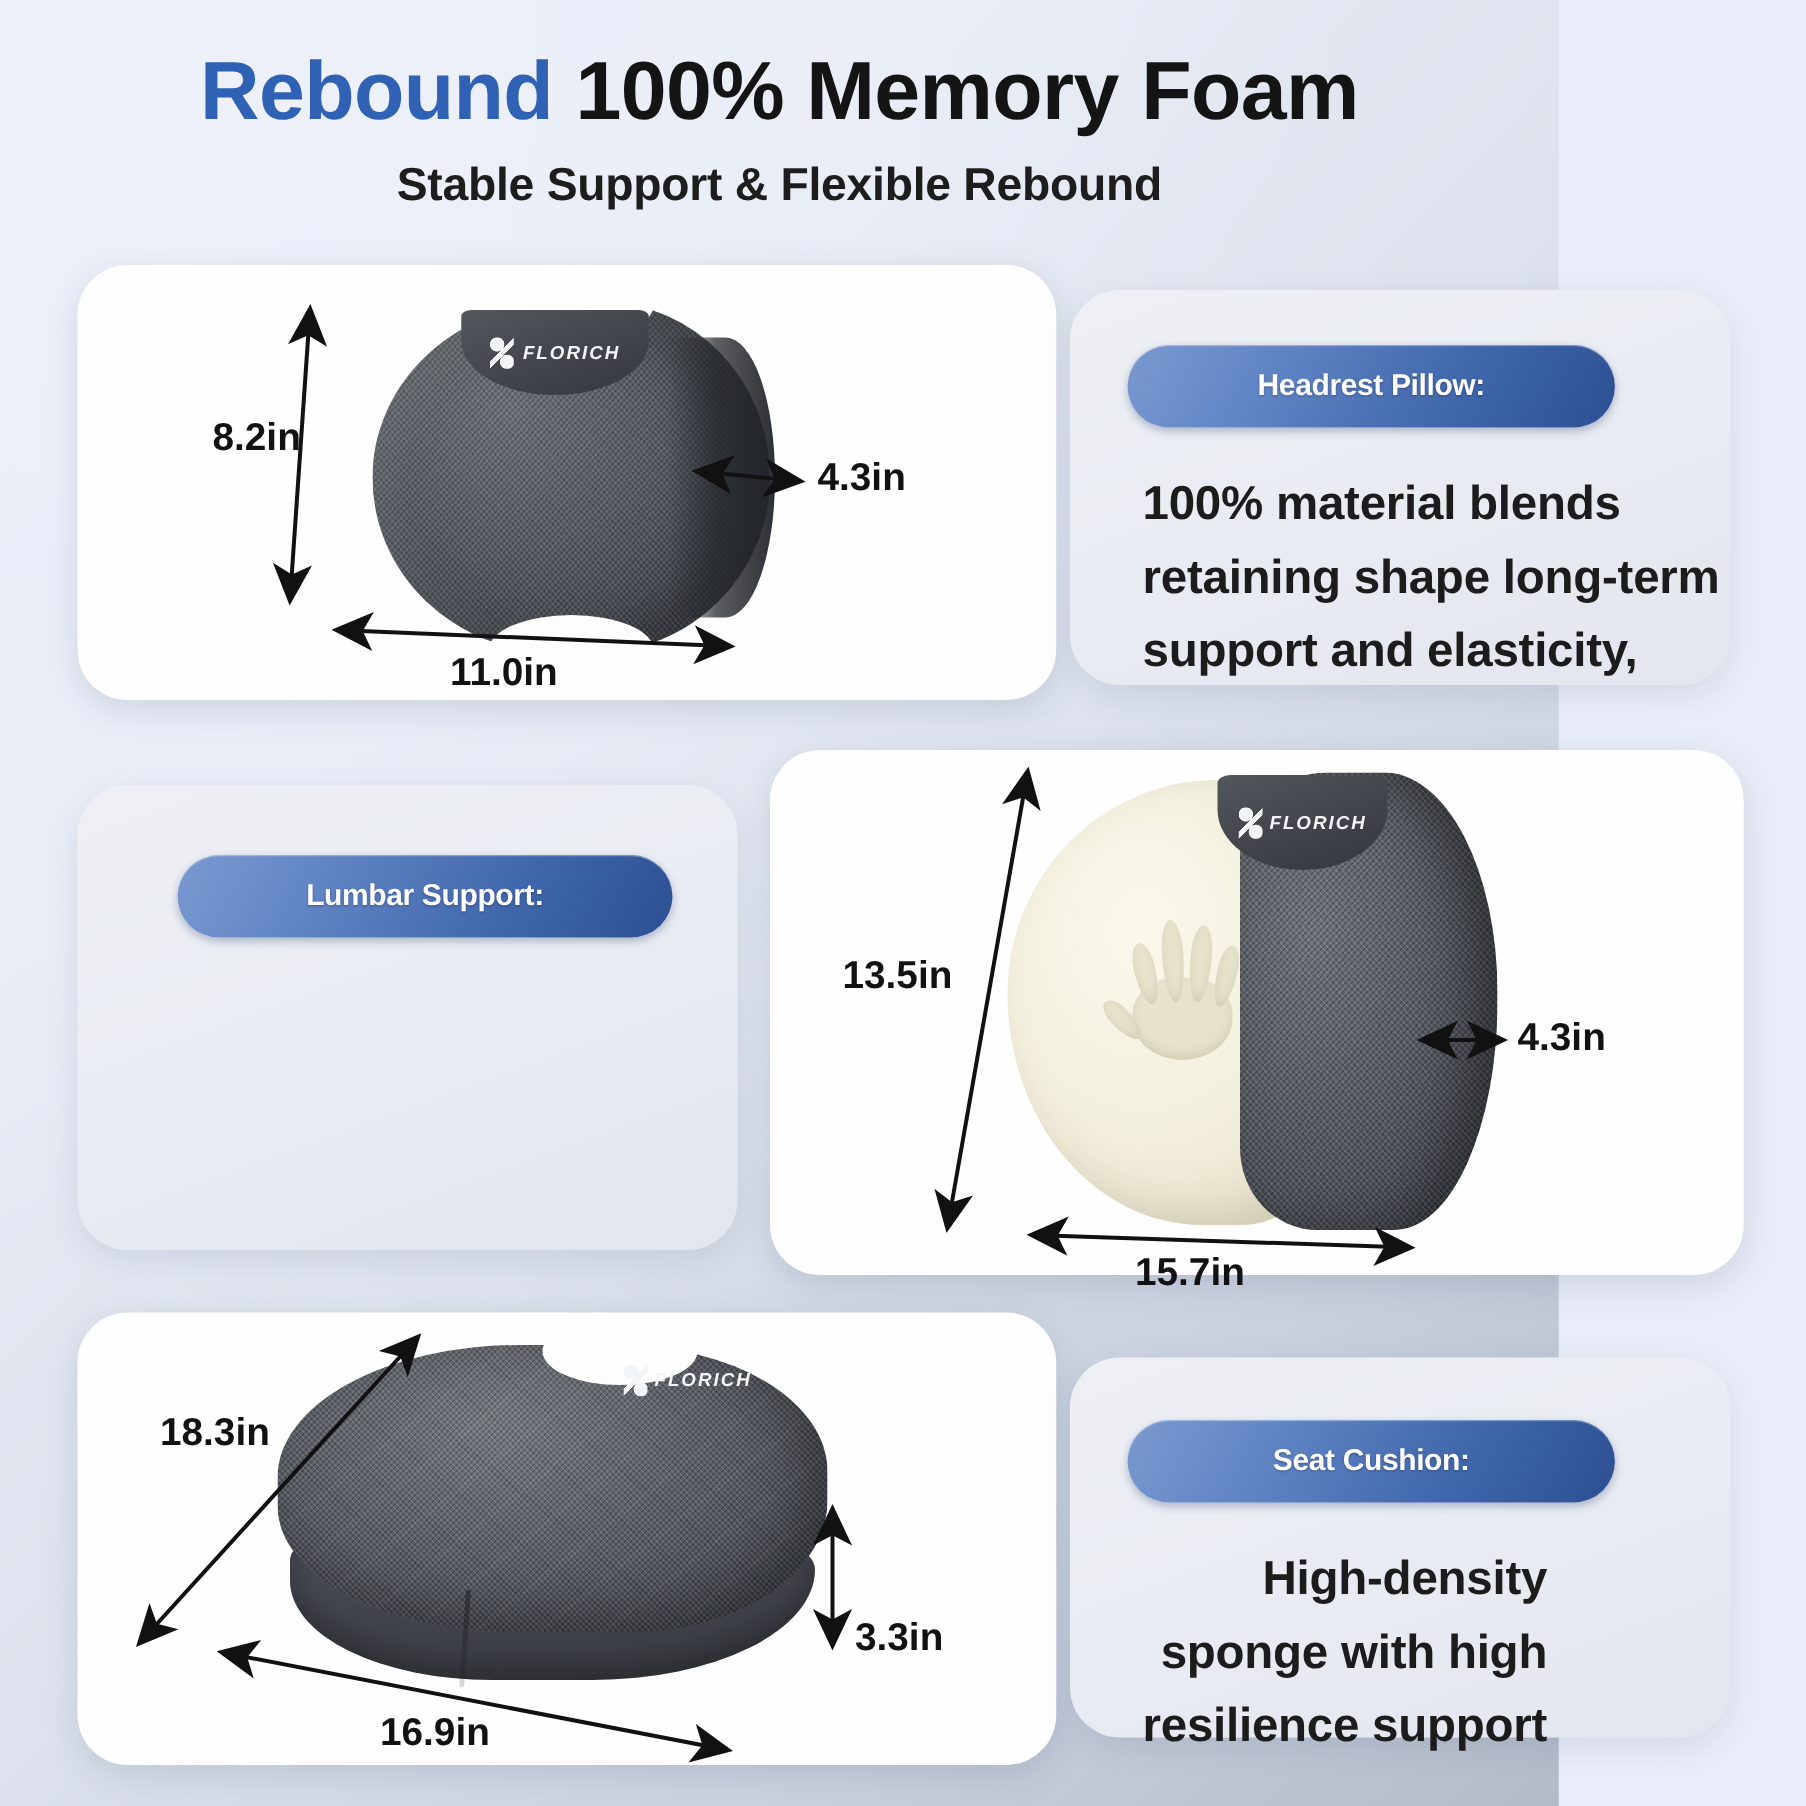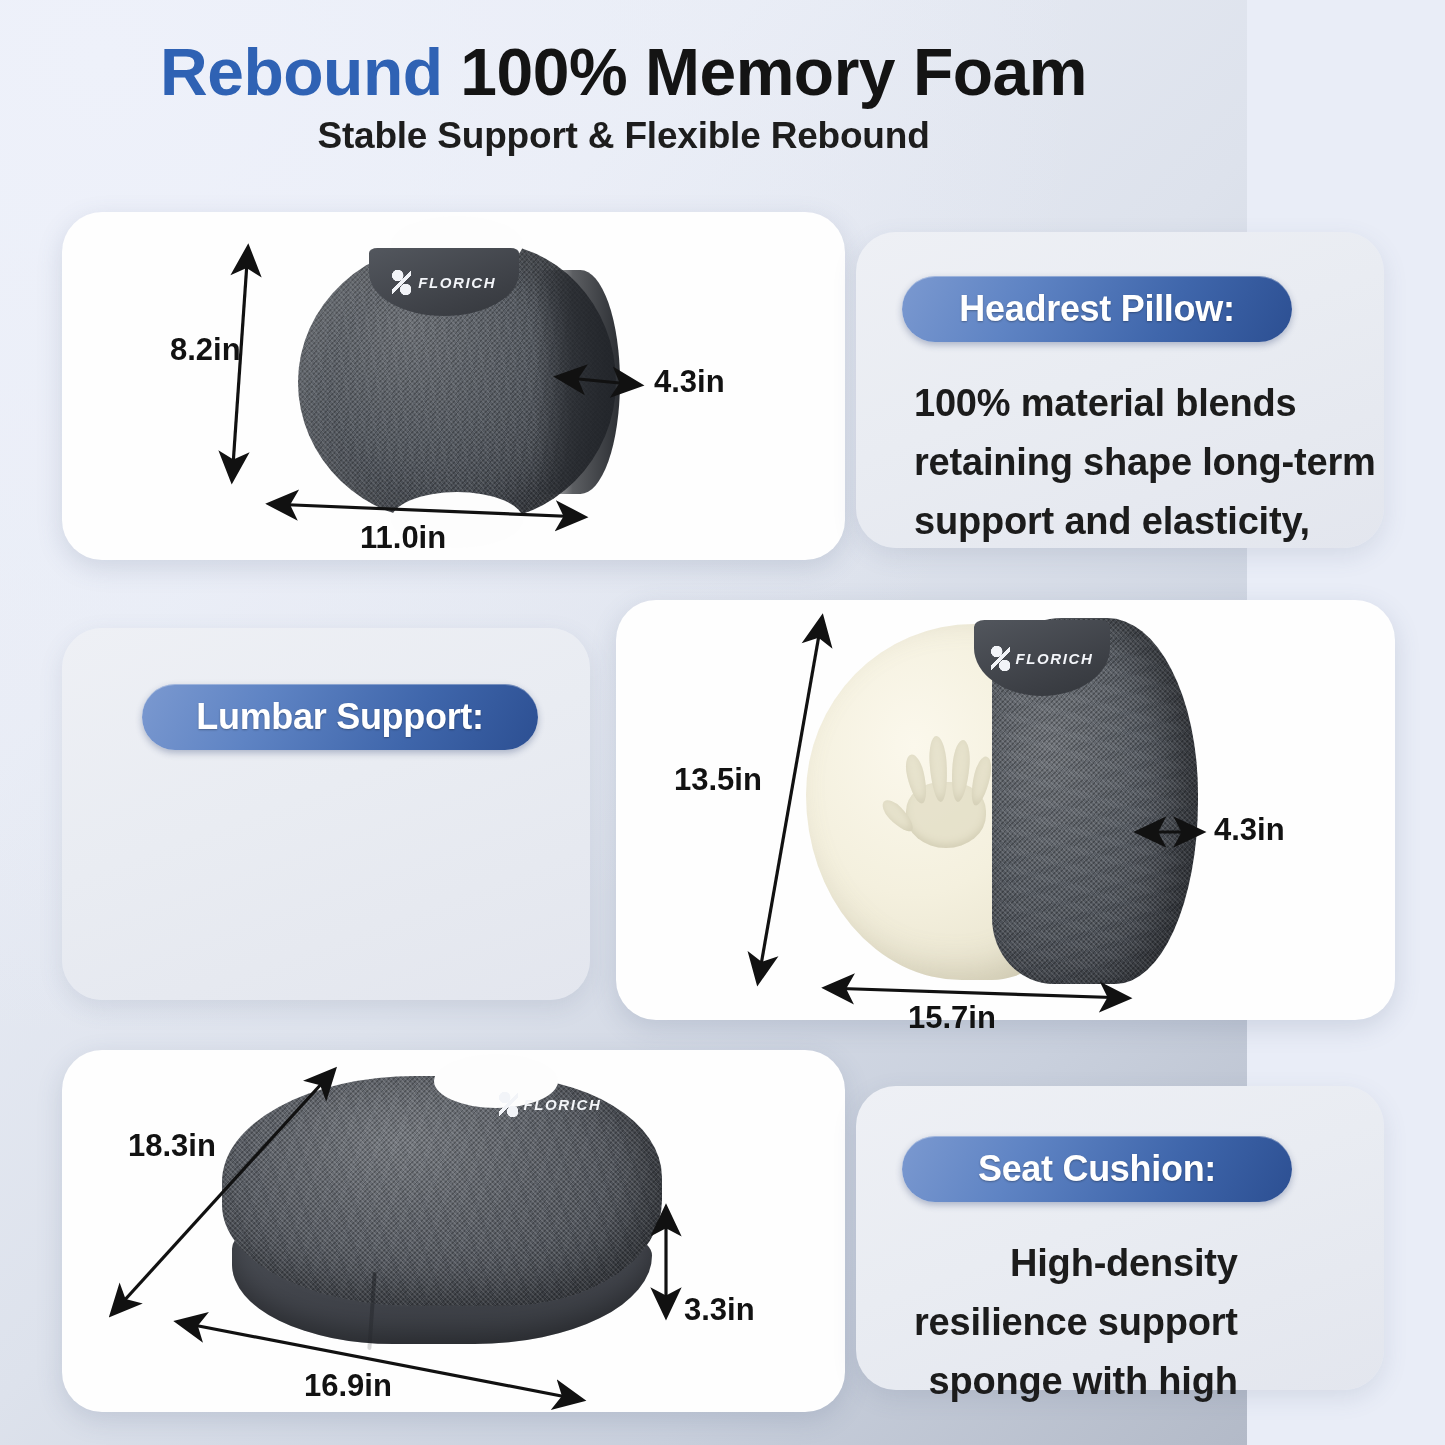--- a/index.html
+++ b/index.html
@@ -16,21 +16,21 @@
   }
 
   
   .hdr{position:absolute;left:0;right:0;top:38px;text-align:center;}
   .h1{
     font-size:66px;font-weight:bold;line-height:1.05;letter-spacing:-0.5px;
     color:#141414;white-space:nowrap;
   }
   .h1 .blue{color:#2f62b4;}
   .h2{
-    margin-top:8px;font-size:37px;font-weight:bold;color:#1d1d1d;
+    margin-top:20px;font-size:37px;font-weight:bold;color:#1d1d1d;
     letter-spacing:-0.2px;white-space:nowrap;
   }
 
   
   .card{position:absolute;border-radius:40px;}
   .card.img{
     background:#fefefe;
     box-shadow:0 8px 26px rgba(80,95,125,.18);
     padding-left:11px;
   }
@@ -48,21 +48,21 @@
   
   #card-img-3{left:62px;top:1050px;width:772px;height:362px;}
   #card-txt-3{left:856px;top:1086px;width:528px;height:304px;text-align:right;}
 
   
   .badge{
     position:absolute;display:flex;align-items:center;justify-content:center;
     border-radius:999px;
     background:linear-gradient(118deg,#7b99d0 0%,#5f84c4 30%,#3f66ab 68%,#2c4f92 100%);
     box-shadow:0 3px 7px rgba(40,60,110,.32), inset 0 1px 0 rgba(255,255,255,.32);
-    color:#fff;font-size:36px;font-weight:bold;letter-spacing:-0.3px;
+    color:#fff;font-size:24px;font-weight:bold;letter-spacing:-0.3px;
     text-shadow:0 1px 2px rgba(0,0,0,.30);
     white-space:nowrap;
   }
   .body-txt{
     position:absolute;font-size:38px;font-weight:bold;color:#1c1c1c;
     line-height:1.55;letter-spacing:-0.2px;
   }
 
   
   #badge-1{left:46px;top:44px;width:390px;height:66px;}
@@ -306,18 +306,18 @@
 
     <div class="dim" style="left:66px;top:78px;">18.3in</div>
     <div class="dim" style="left:242px;top:318px;">16.9in</div>
     <div class="dim" style="left:622px;top:242px;">3.3in</div>
   </div>
 
   <div class="card txt" id="card-txt-3">
     <div class="badge" id="badge-3">Seat Cushion:</div>
     <div class="body-txt" id="body-3">
       <div>High-density</div>
+      <div>sponge with high</div>
       <div>resilience support</div>
-      <div>sponge with high</div>
     </div>
   </div>
 
 </div>
 
 </body></html>

